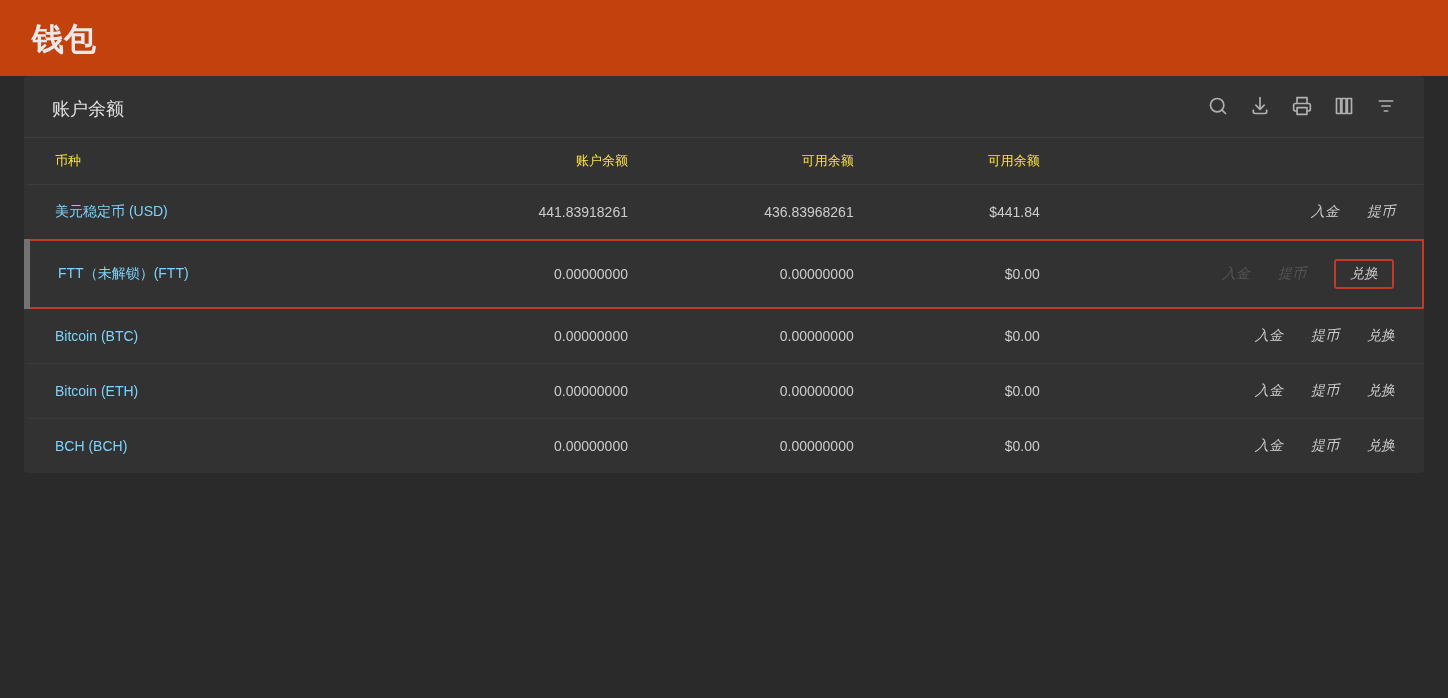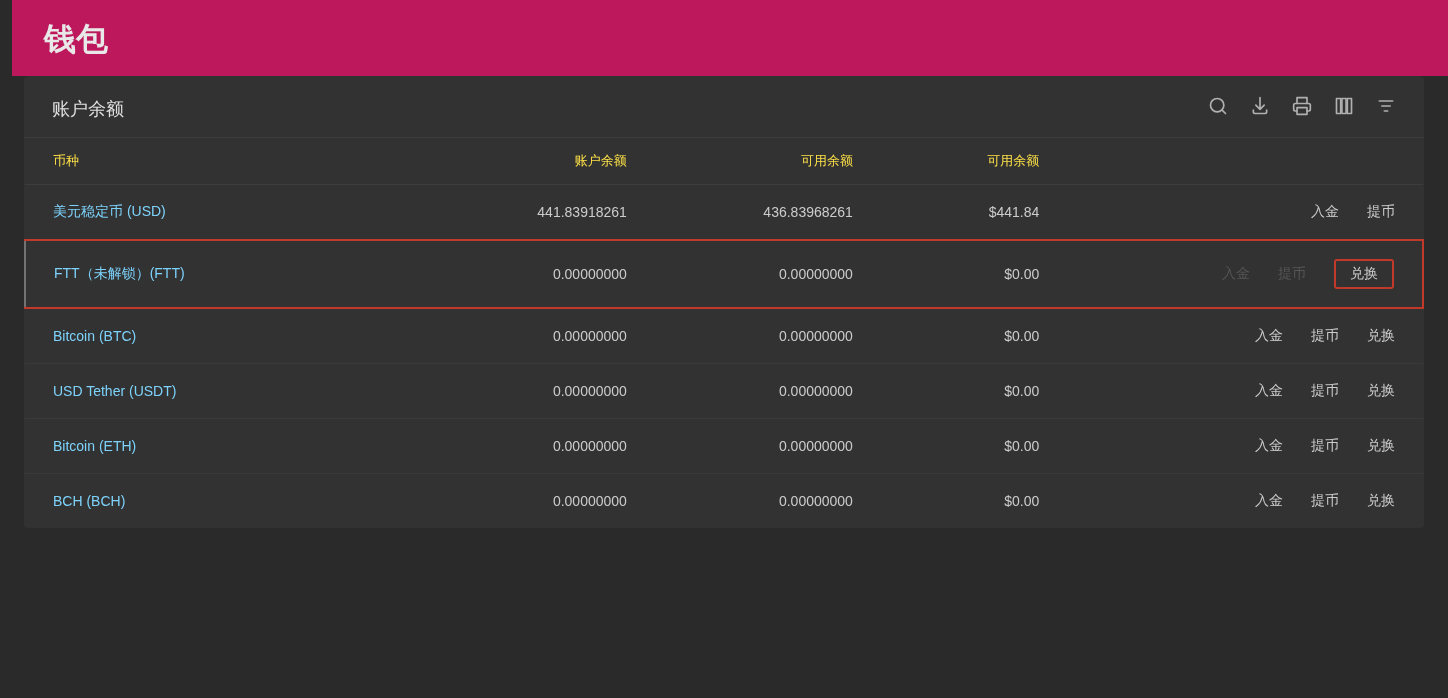--- a/index.html
+++ b/index.html
@@ -10,23 +10,22 @@
 
     body {
       background-color: #2a2a2a;
       color: #d0d0d0;
       font-family: "PingFang SC", "Microsoft YaHei", sans-serif;
       width: 1448px;
       min-height: 698px;
     }
 
     .page-header {
-      background-color: #be185d;
+      background-color: #c2410c;
       padding: 18px 32px 14px 32px;
-      margin-left: 12px;
     }
 
     .page-title {
       font-size: 32px;
       font-weight: 600;
       color: #e8e8e8;
     }
 
     .main-card {
       background-color: #323232;
@@ -120,20 +119,21 @@
       gap: 28px;
     }
 
     .action-btn {
       font-size: 14px;
       color: #cccccc;
       cursor: pointer;
       background: none;
       border: none;
       padding: 0;
+      font-style: italic;
     }
 
     .action-btn.disabled {
       color: #555;
       cursor: default;
     }
 
     .action-btn.exchange-highlight {
       border: 2px solid #c0392b;
       color: #cccccc;
@@ -149,21 +149,21 @@
       border: 2px solid #c0392b;
       border-right: none;
       border-radius: 3px 0 0 3px;
     }
 
     tr.row-ftt {
       outline: none;
     }
 
     tr.row-ftt > td:first-child {
-      border-left: 2px solid #737373;
+      border-left: 6px solid #737373;
       border-top: 2px solid #c0392b;
       border-bottom: 2px solid #c0392b;
     }
 
     tr.row-ftt > td:not(:first-child):not(:last-child) {
       border-top: 2px solid #c0392b;
       border-bottom: 2px solid #c0392b;
     }
 
     tr.row-ftt > td:last-child {
@@ -262,33 +262,20 @@
           <td class="col-usd">$0.00</td>
           <td>
             <div class="actions-cell">
               <button class="action-btn">入金</button>
               <button class="action-btn">提币</button>
               <button class="action-btn">兑换</button>
             </div>
           </td>
         </tr>
         <tr>
-          <td class="col-currency">USD Tether (USDT)</td>
-          <td class="col-balance">0.00000000</td>
-          <td class="col-available">0.00000000</td>
-          <td class="col-usd">$0.00</td>
-          <td>
-            <div class="actions-cell">
-              <button class="action-btn">入金</button>
-              <button class="action-btn">提币</button>
-              <button class="action-btn">兑换</button>
-            </div>
-          </td>
-        </tr>
-        <tr>
           <td class="col-currency">Bitcoin (ETH)</td>
           <td class="col-balance">0.00000000</td>
           <td class="col-available">0.00000000</td>
           <td class="col-usd">$0.00</td>
           <td>
             <div class="actions-cell">
               <button class="action-btn">入金</button>
               <button class="action-btn">提币</button>
               <button class="action-btn">兑换</button>
             </div>

